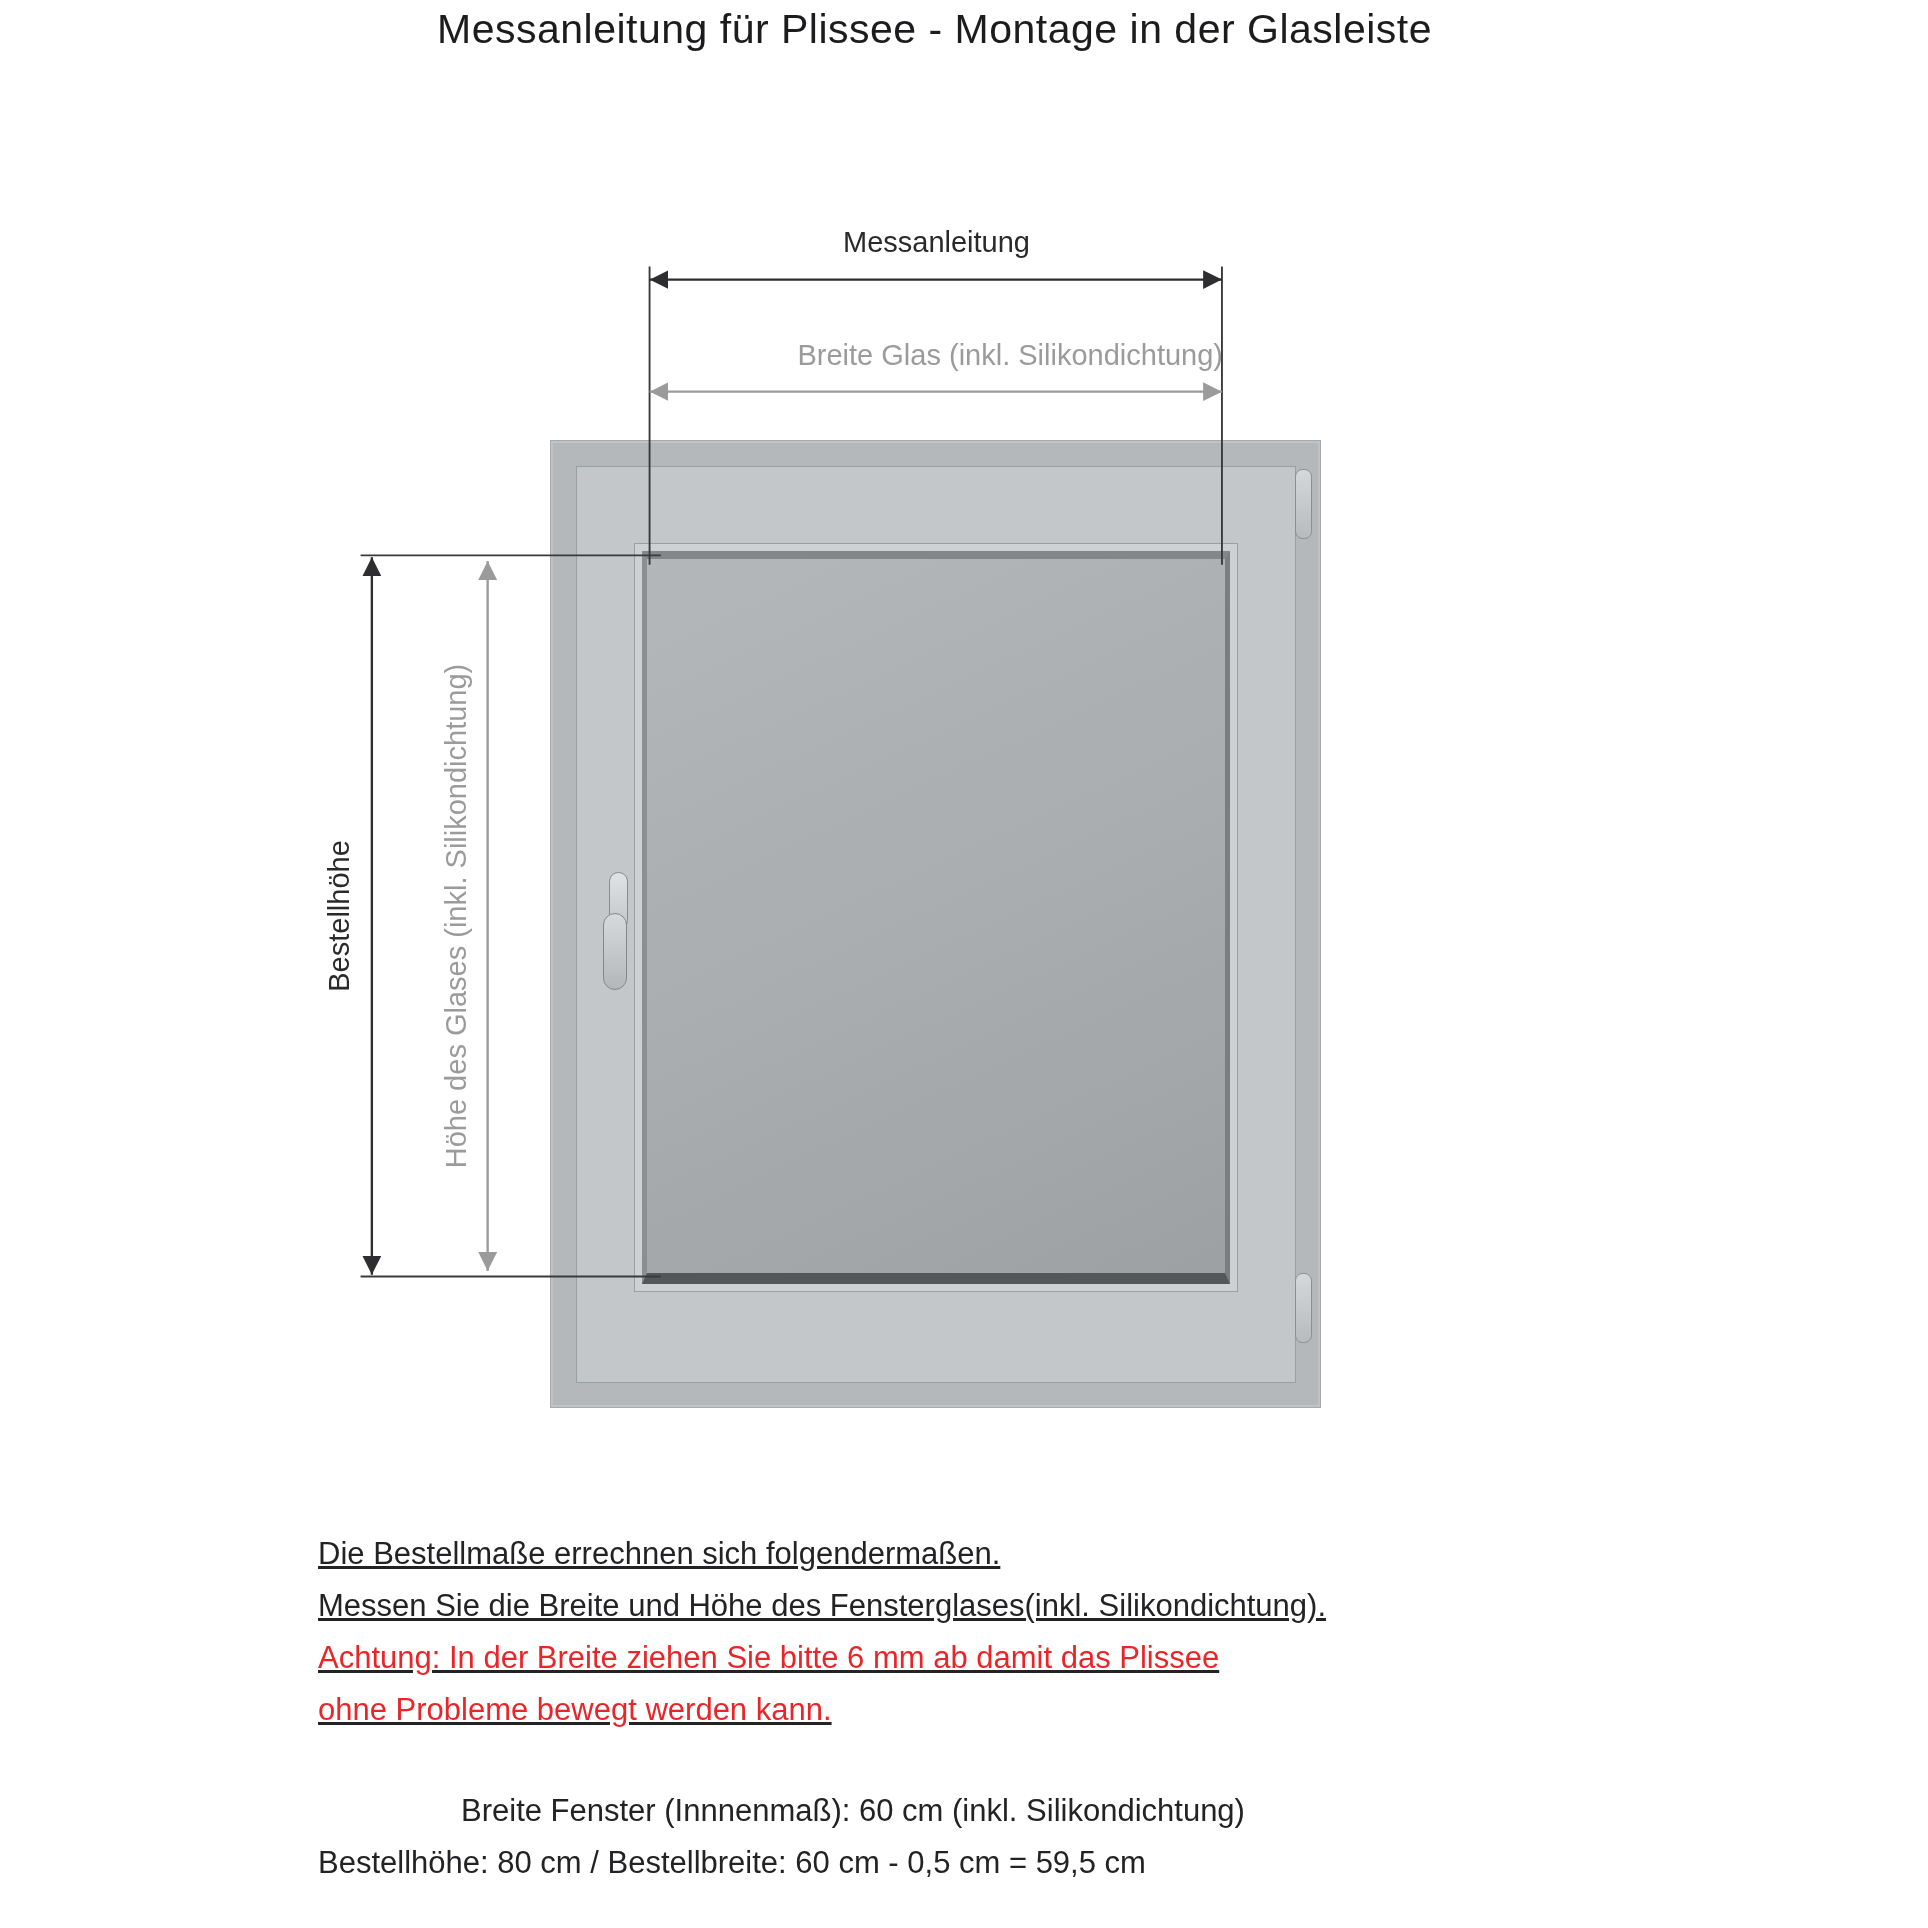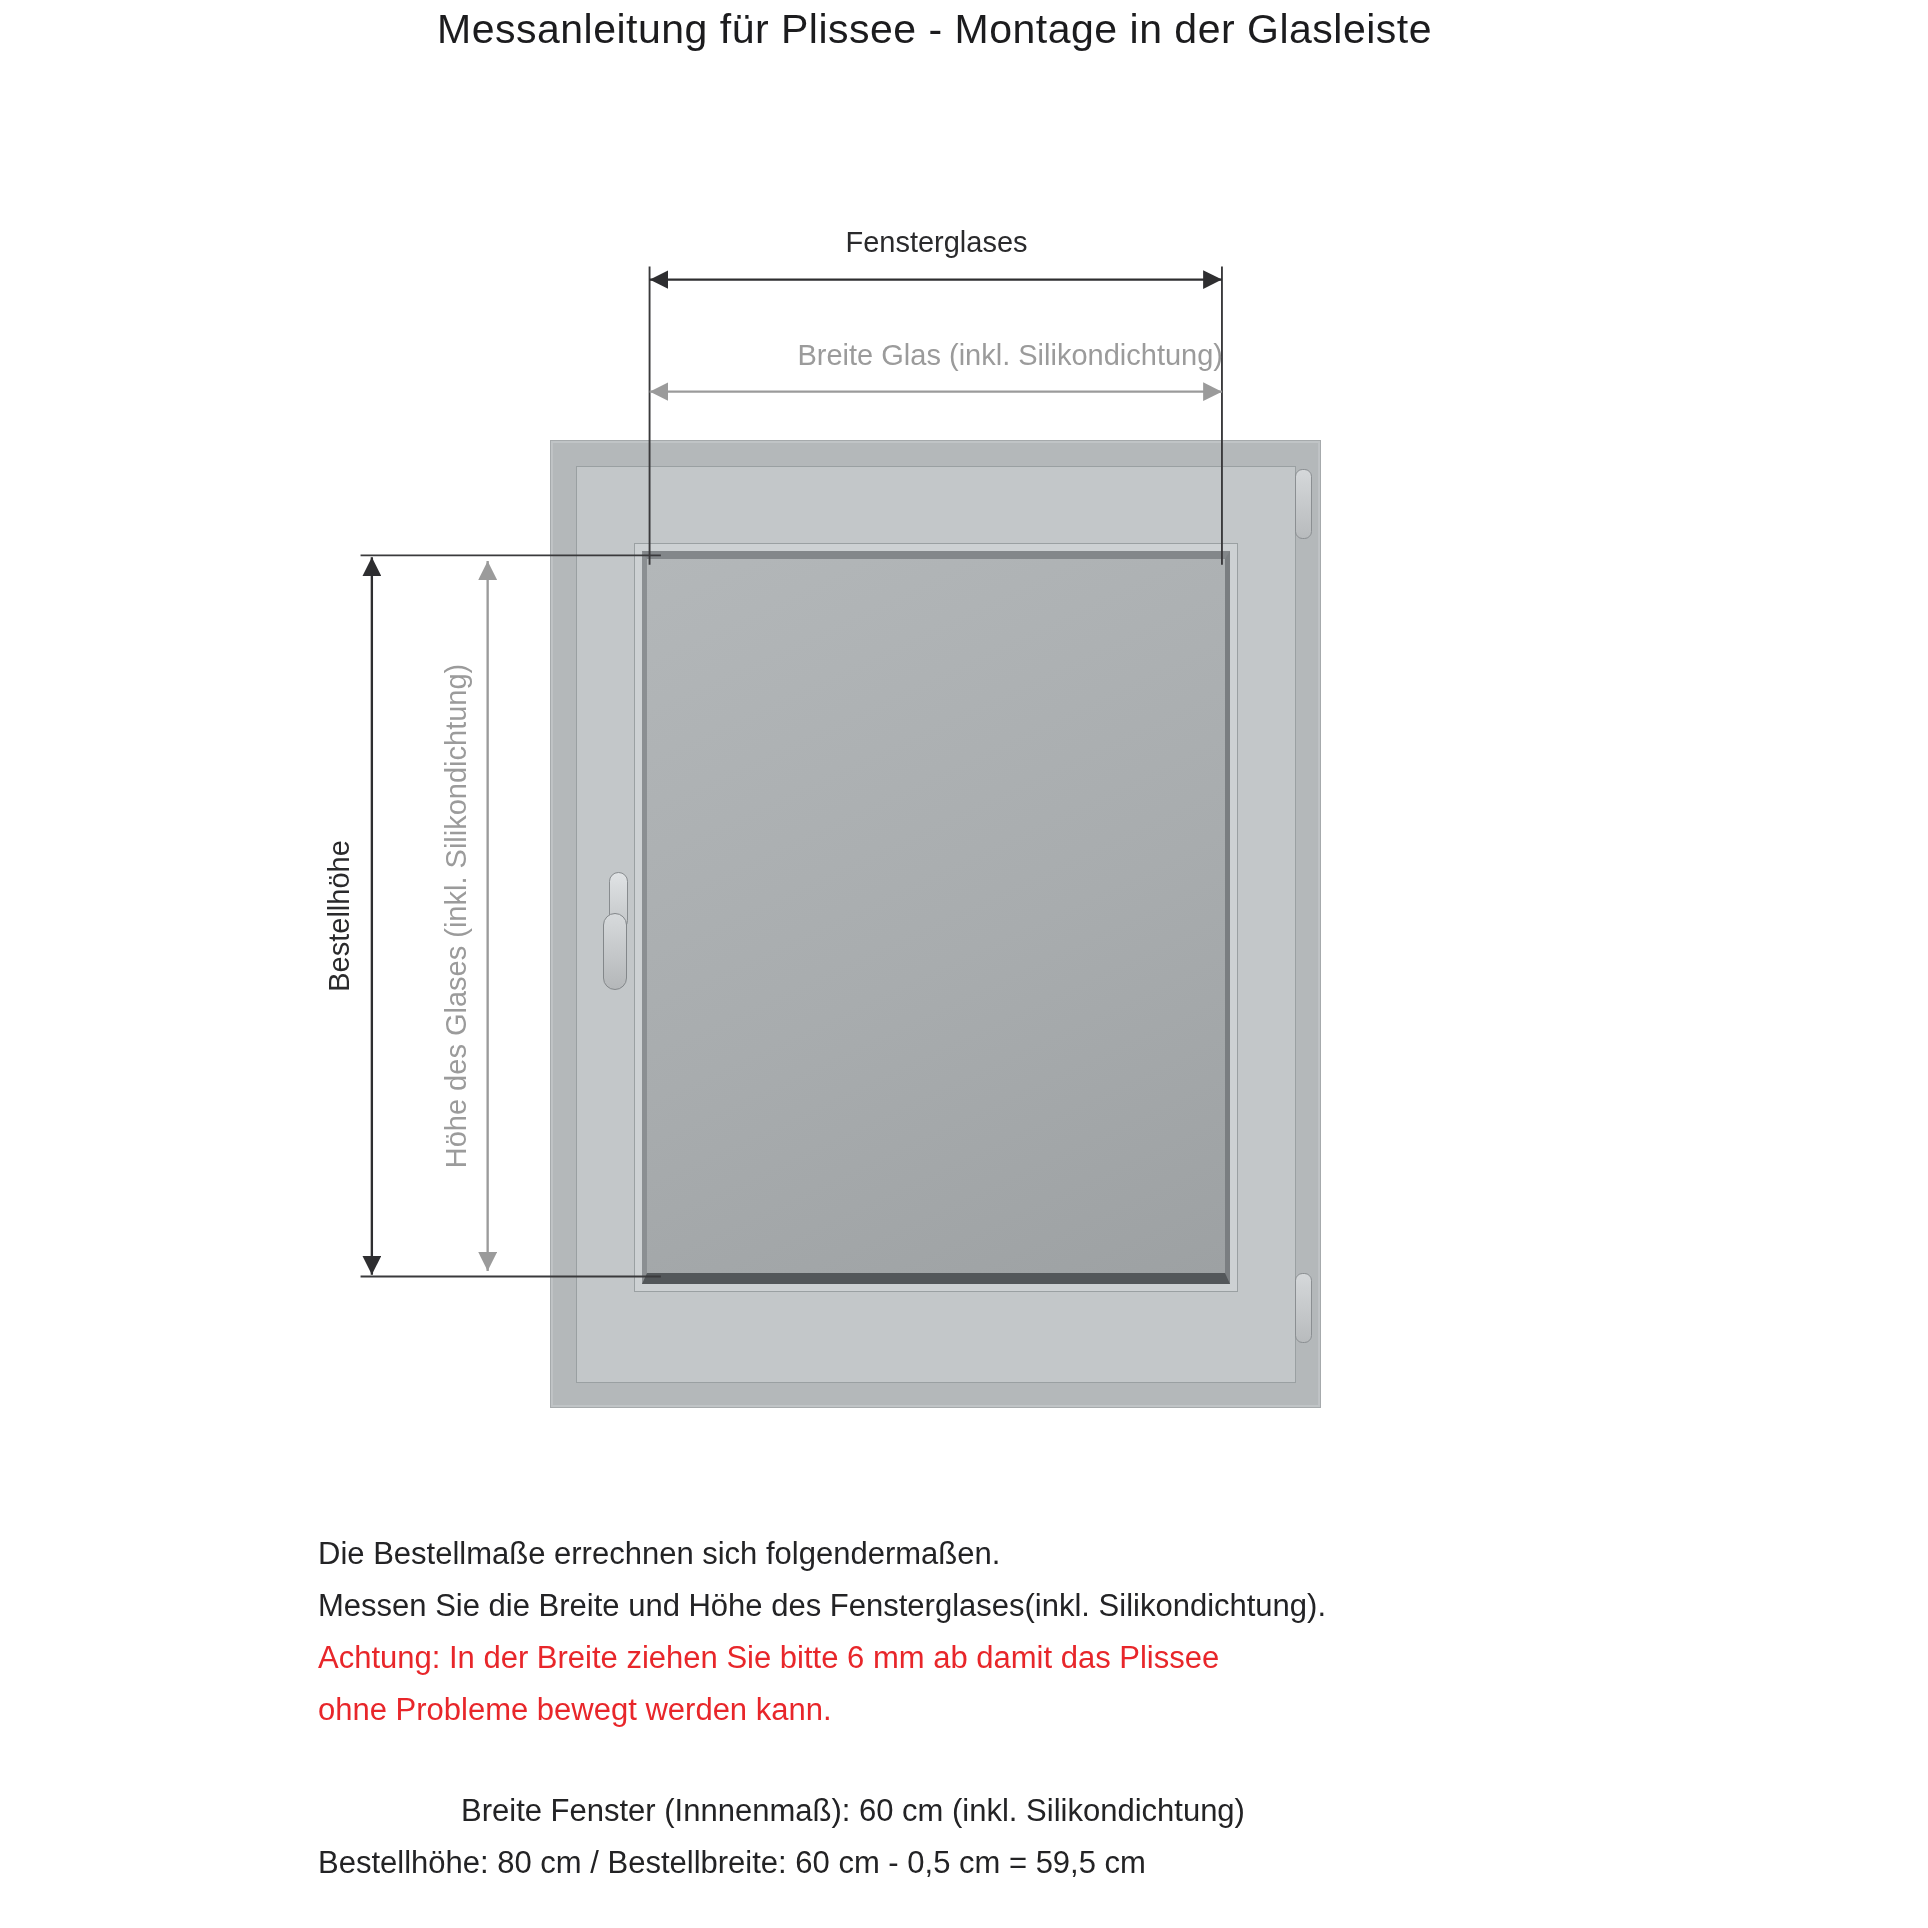--- a/index.html
+++ b/index.html
@@ -42,21 +42,21 @@
 
   
   .dims { position: absolute; left: 0; top: 0; pointer-events: none; }
   .ext   { stroke: #3a3a3c; stroke-width: 2; }
   .dim-b { stroke: #2e2e30; stroke-width: 2.5; }
   .dim-g { stroke: #9b9b9b; stroke-width: 2.5; }
 
   
   .instructions, .example { position: absolute; left: 318px; font-size: 31px; line-height: 52px;
                             color: #232325; white-space: nowrap; }
-  .instructions { top: 1528px; }
+  .instructions { top: 1528px; text-decoration: underline; }
   .example { top: 1785px; }
   .instructions p, .example p { margin: 0; }
   .warning { color: #e8262a; }
   .indent { padding-left: 143px; text-align: right; }
 </style>
 </head>
 <body>
 
 <div class="page">
 
@@ -91,21 +91,21 @@
       <line class="ext" x1="1298" y1="283" x2="1298" y2="600"></line>
       <line class="ext" x1="383" y1="590" x2="702" y2="590"></line>
       <line class="ext" x1="383" y1="1356" x2="702" y2="1356"></line>
 
       <line class="dim-b" x1="690" y1="297" x2="1298" y2="297" marker-start="url(#mB)" marker-end="url(#mB)"></line>
       <line class="dim-g" x1="690" y1="416" x2="1298" y2="416" marker-start="url(#mG)" marker-end="url(#mG)"></line>
       <line class="dim-b" x1="395" y1="592" x2="395" y2="1354" marker-start="url(#mB)" marker-end="url(#mB)"></line>
       <line class="dim-g" x1="518" y1="596" x2="518" y2="1350" marker-start="url(#mG)" marker-end="url(#mG)"></line>
     </svg>
 
-    <div class="dim-label label-order-width">Fensterglases</div>
+    <div class="dim-label label-order-width">Messanleitung</div>
     <div class="dim-label gray label-glass-width">Breite Glas (inkl. Silikondichtung)</div>
     <div class="dim-label label-order-height">Bestellhöhe</div>
     <div class="dim-label gray label-glass-height">Höhe des Glases (inkl. Silikondichtung)</div>
   </div>
 
   <div class="instructions">
     <p>Die Bestellmaße errechnen sich folgendermaßen.</p>
     <p>Messen Sie die Breite und Höhe des Fensterglases(inkl. Silikondichtung).</p>
     <p class="warning">Achtung: In der Breite ziehen Sie bitte 6 mm ab damit das Plissee</p>
     <p class="warning">ohne Probleme bewegt werden kann.</p>

